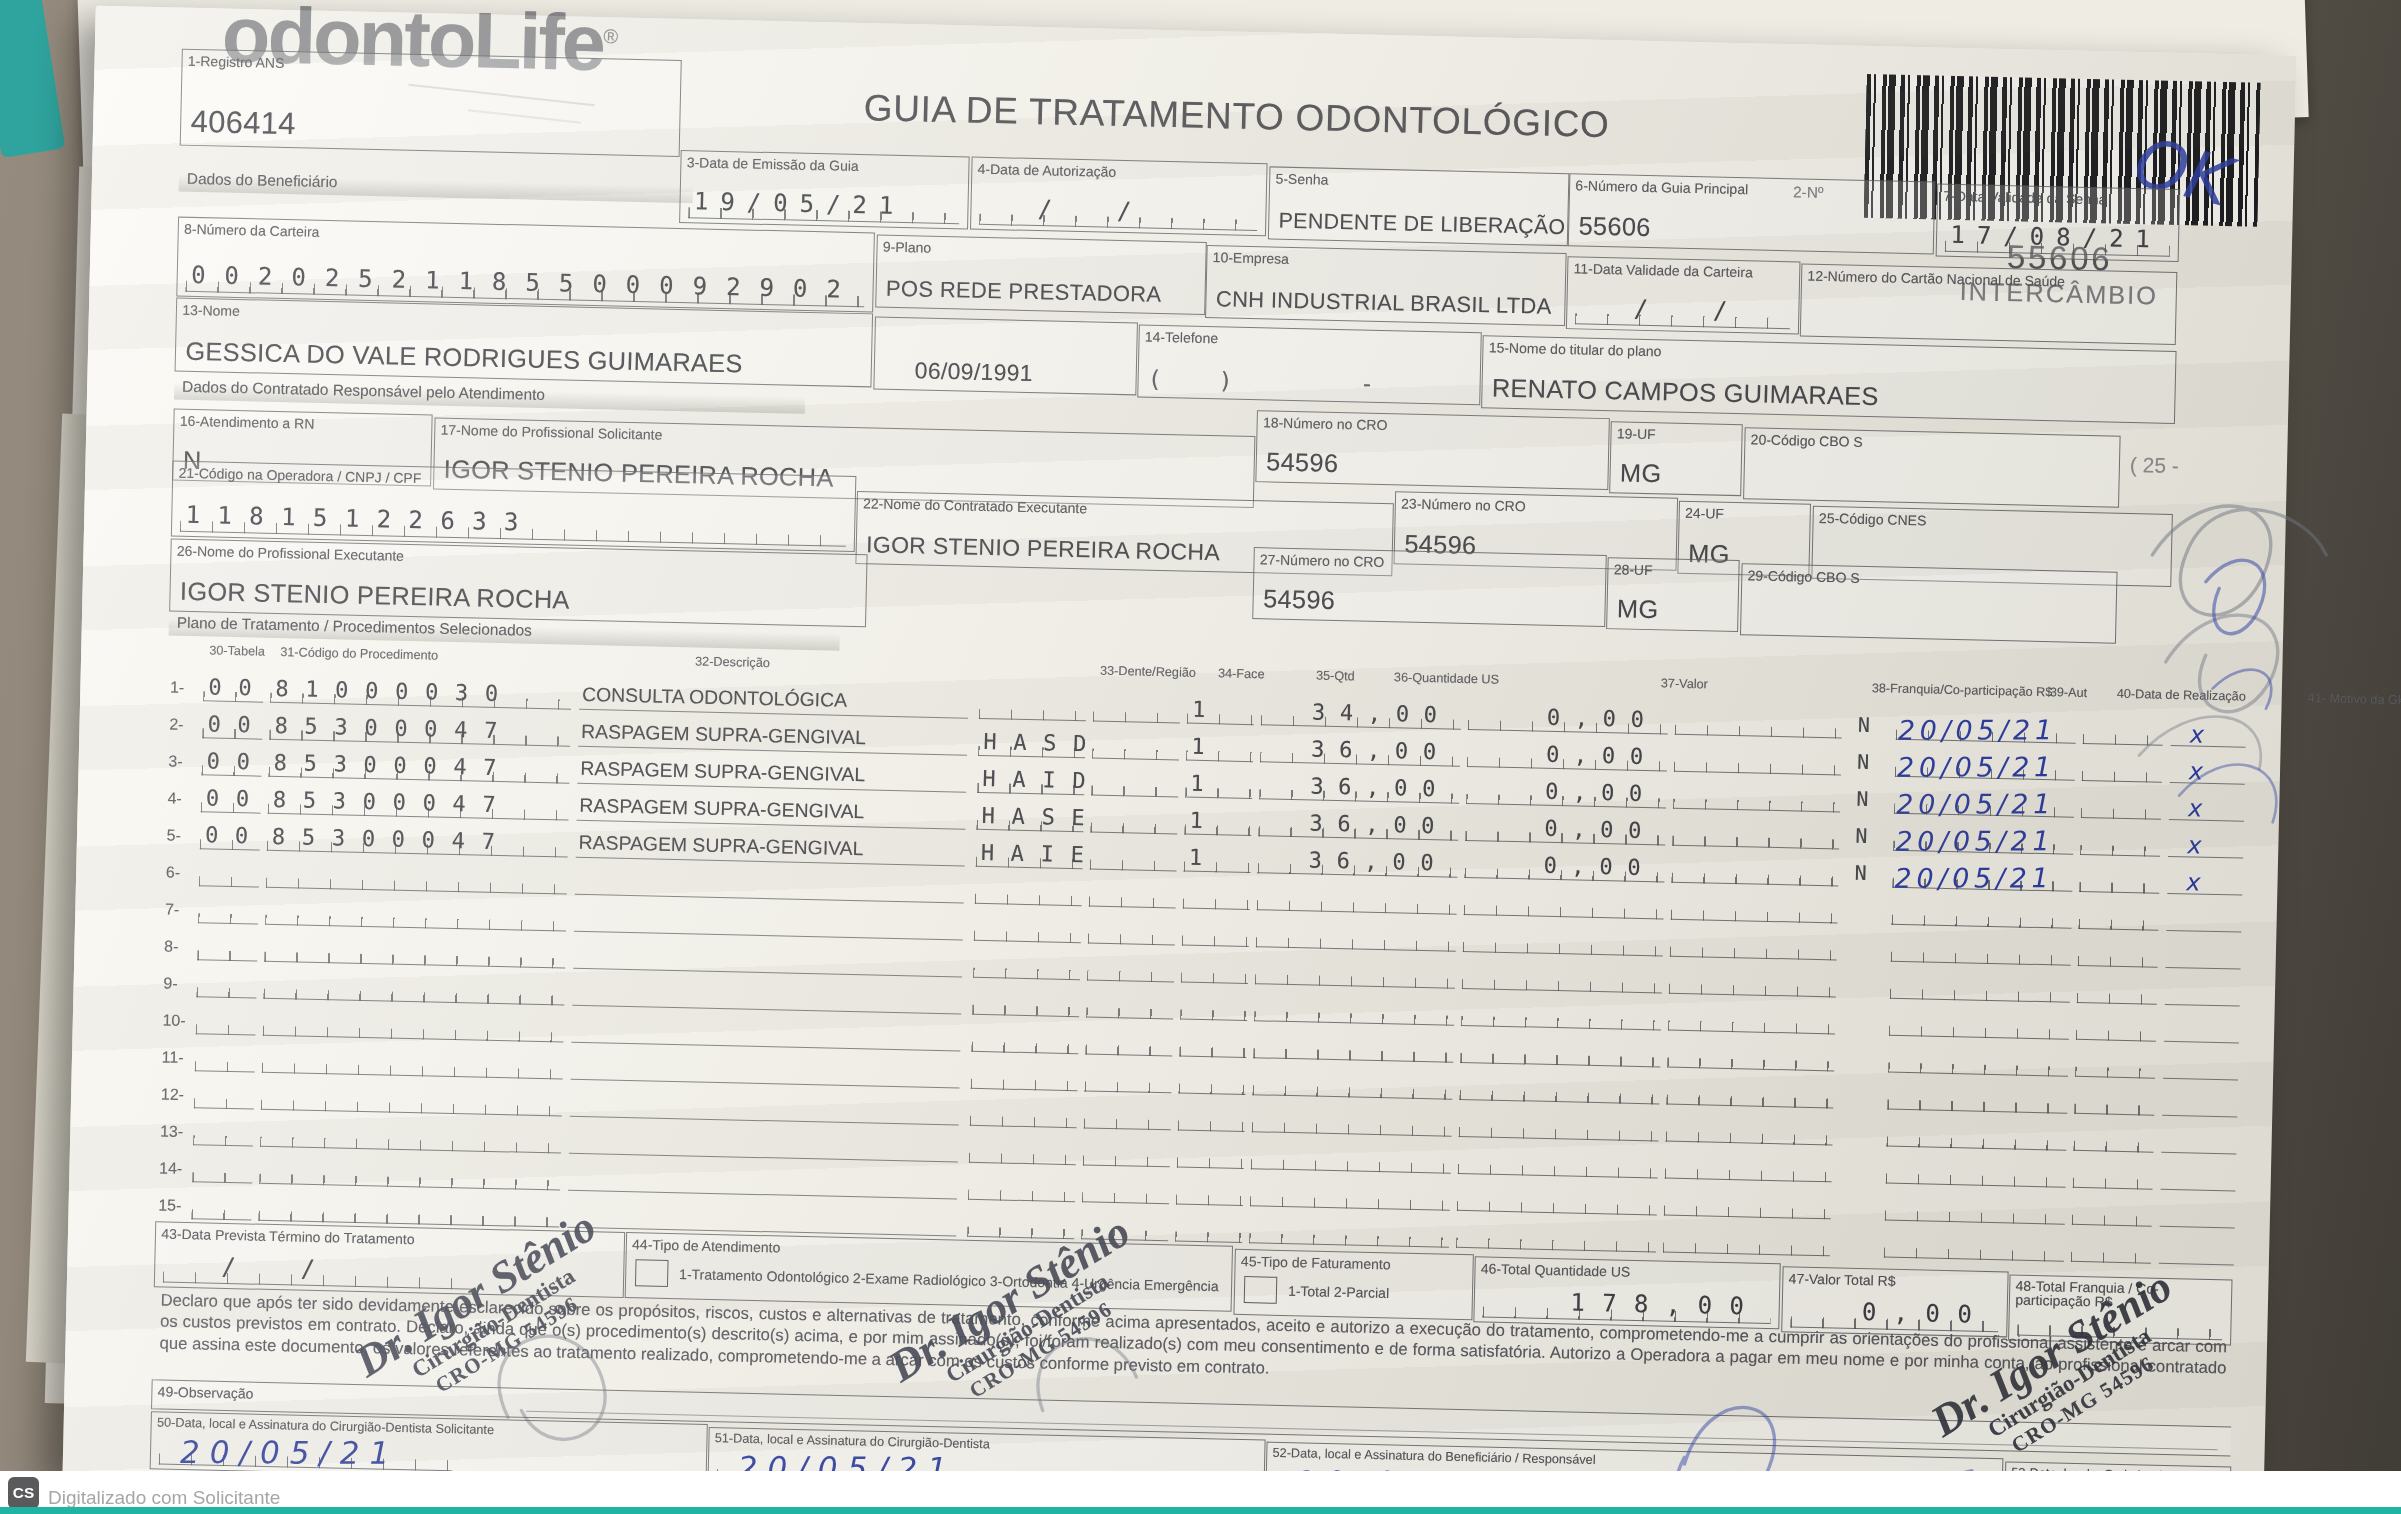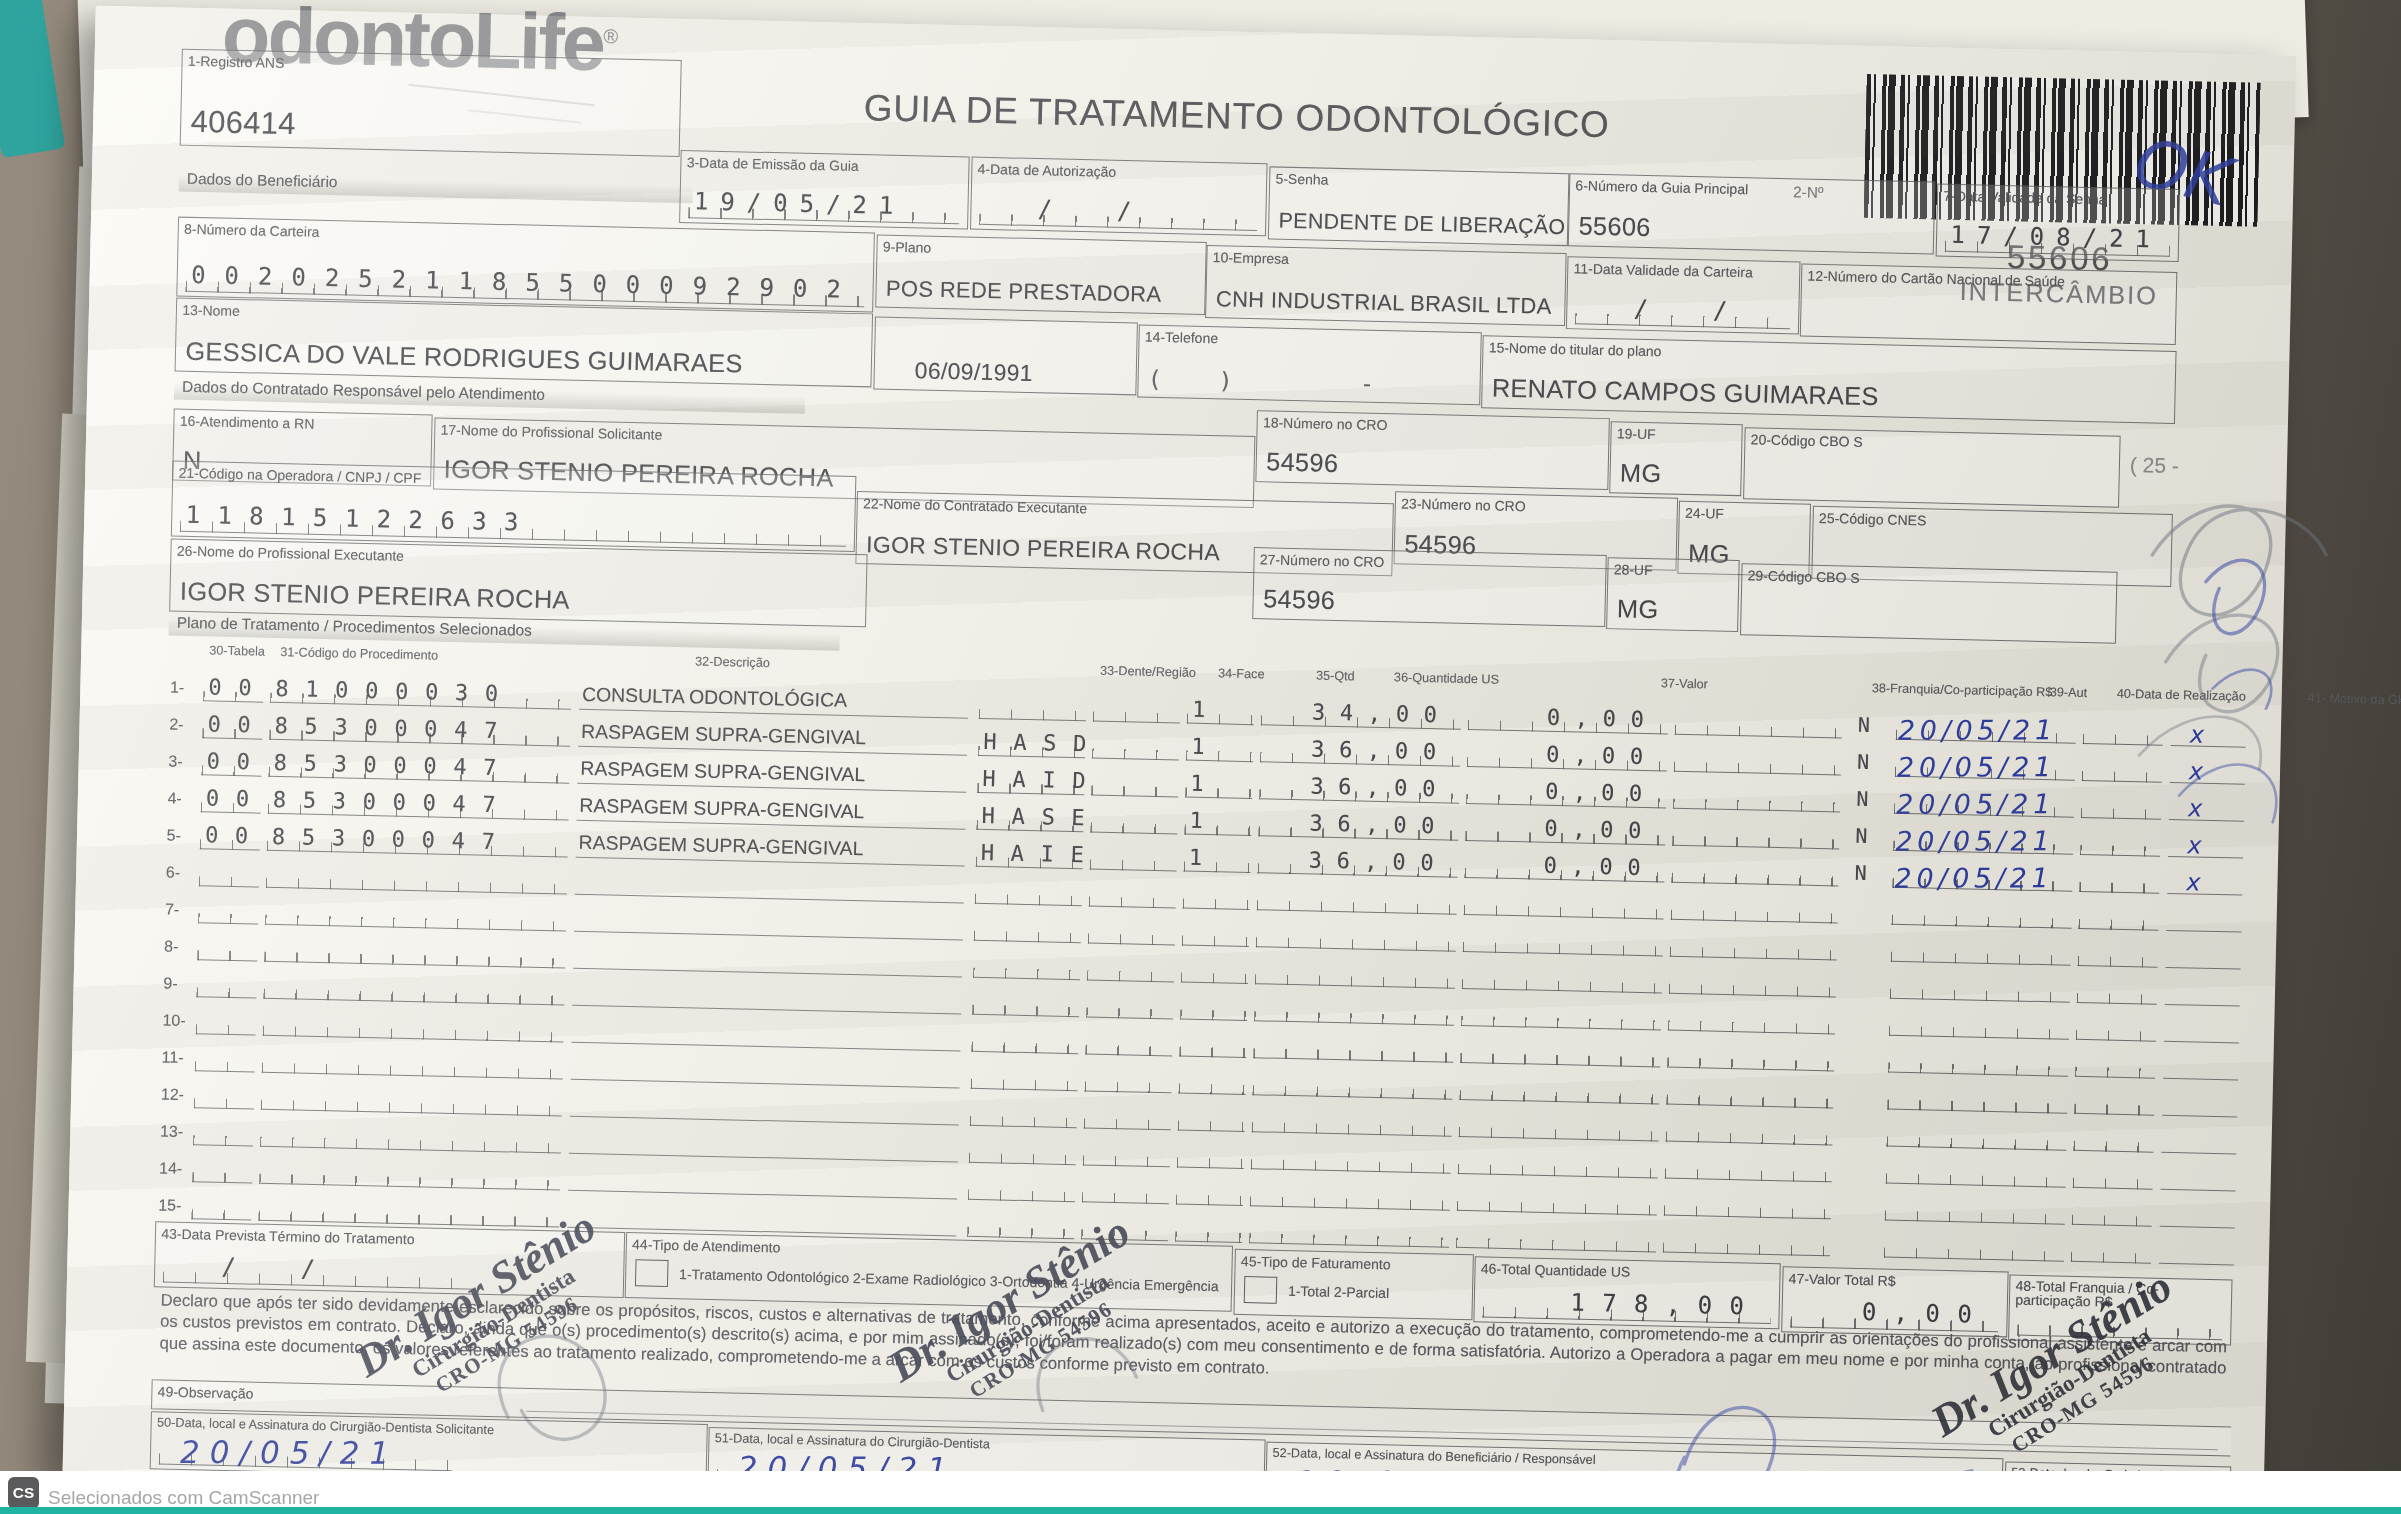--- a/index.html
+++ b/index.html
@@ -1312,16 +1312,16 @@
       <path d="M3260 1190 C3330 1110 3430 1140 3400 1230" stroke="#3a4aa5" stroke-width="4" opacity="0.45"></path>
       <path d="M760 2120 C700 2000 860 1950 900 2060 C930 2150 820 2190 780 2110" stroke="#6e7380" stroke-width="5" opacity="0.4"></path>
       <path d="M1560 2110 C1520 2000 1660 1960 1700 2060" stroke="#6e7380" stroke-width="5" opacity="0.4"></path>
       <path d="M1900 2230 C2150 2300 2600 2290 2950 2200" stroke="#3a4aa5" stroke-width="5" opacity="0.5"></path>
       <path d="M2520 2190 C2560 2060 2700 2090 2640 2210 C2590 2300 2470 2270 2520 2180" stroke="#3a4aa5" stroke-width="5" opacity="0.5"></path>
     </g>
   </svg>
 
   <div class="footer"></div>
   <div class="cs-logo">CS</div>
-  <div class="cs-text">Selecionados com CamScanner</div>
+  <div class="cs-text">Digitalizado com Solicitante</div>
   <div class="teal-bar"></div>
 </div>
 
 
 </body></html>

